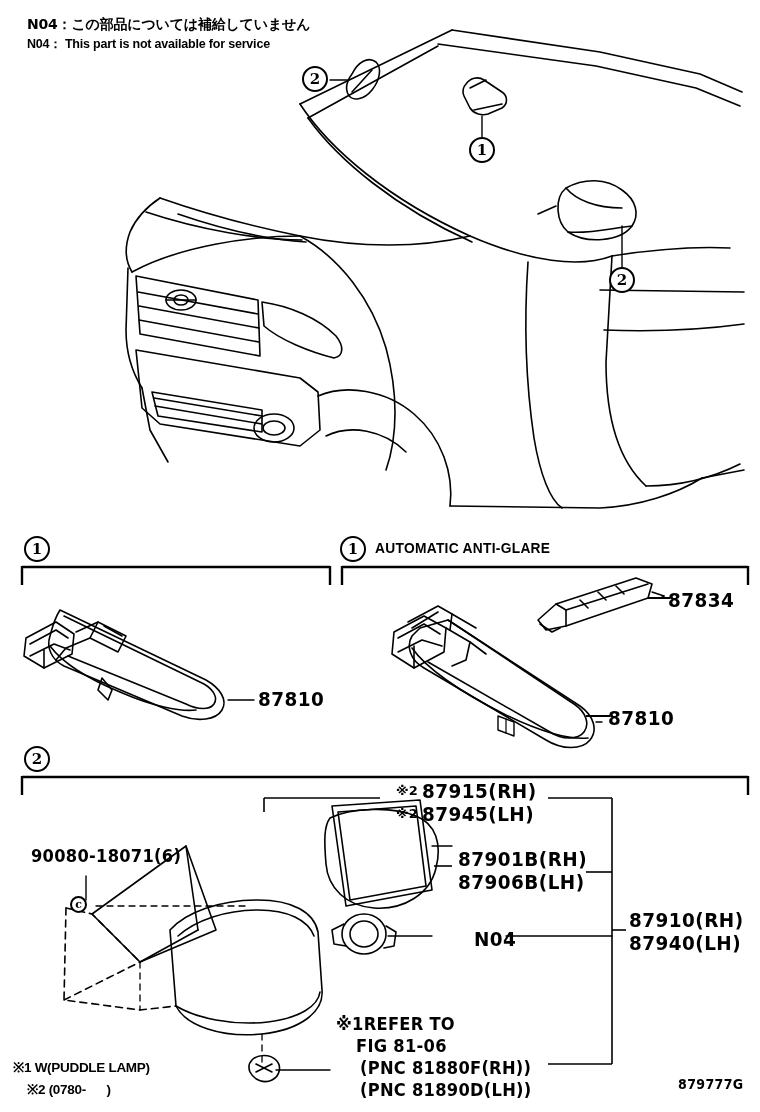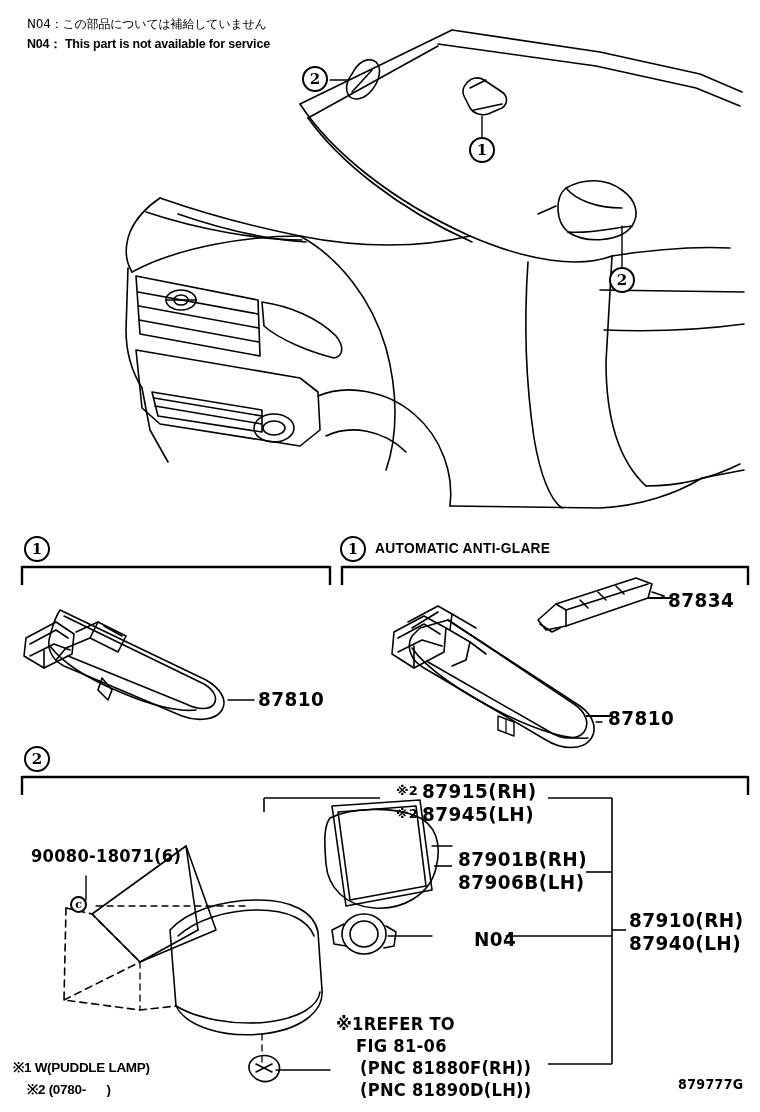--- a/index.html
+++ b/index.html
@@ -13,21 +13,21 @@
     color: #000000;
     overflow: hidden;
   }
   .page { position: absolute; inset: 0; }
 
   
   .txt { position: absolute; white-space: pre; color: #000; }
 
   .note-jp {
     font-family: "DejaVu Sans", sans-serif;
-    font-size: 12px; font-weight: 400;
+    font-size: 14px; font-weight: 700;
     letter-spacing: -0.2px;
     text-align: right;
   }
   .note-en {
     font-family: "Liberation Sans", sans-serif;
     font-size: 12.5px; font-weight: 700;
     letter-spacing: -0.2px;
   }
 
   

